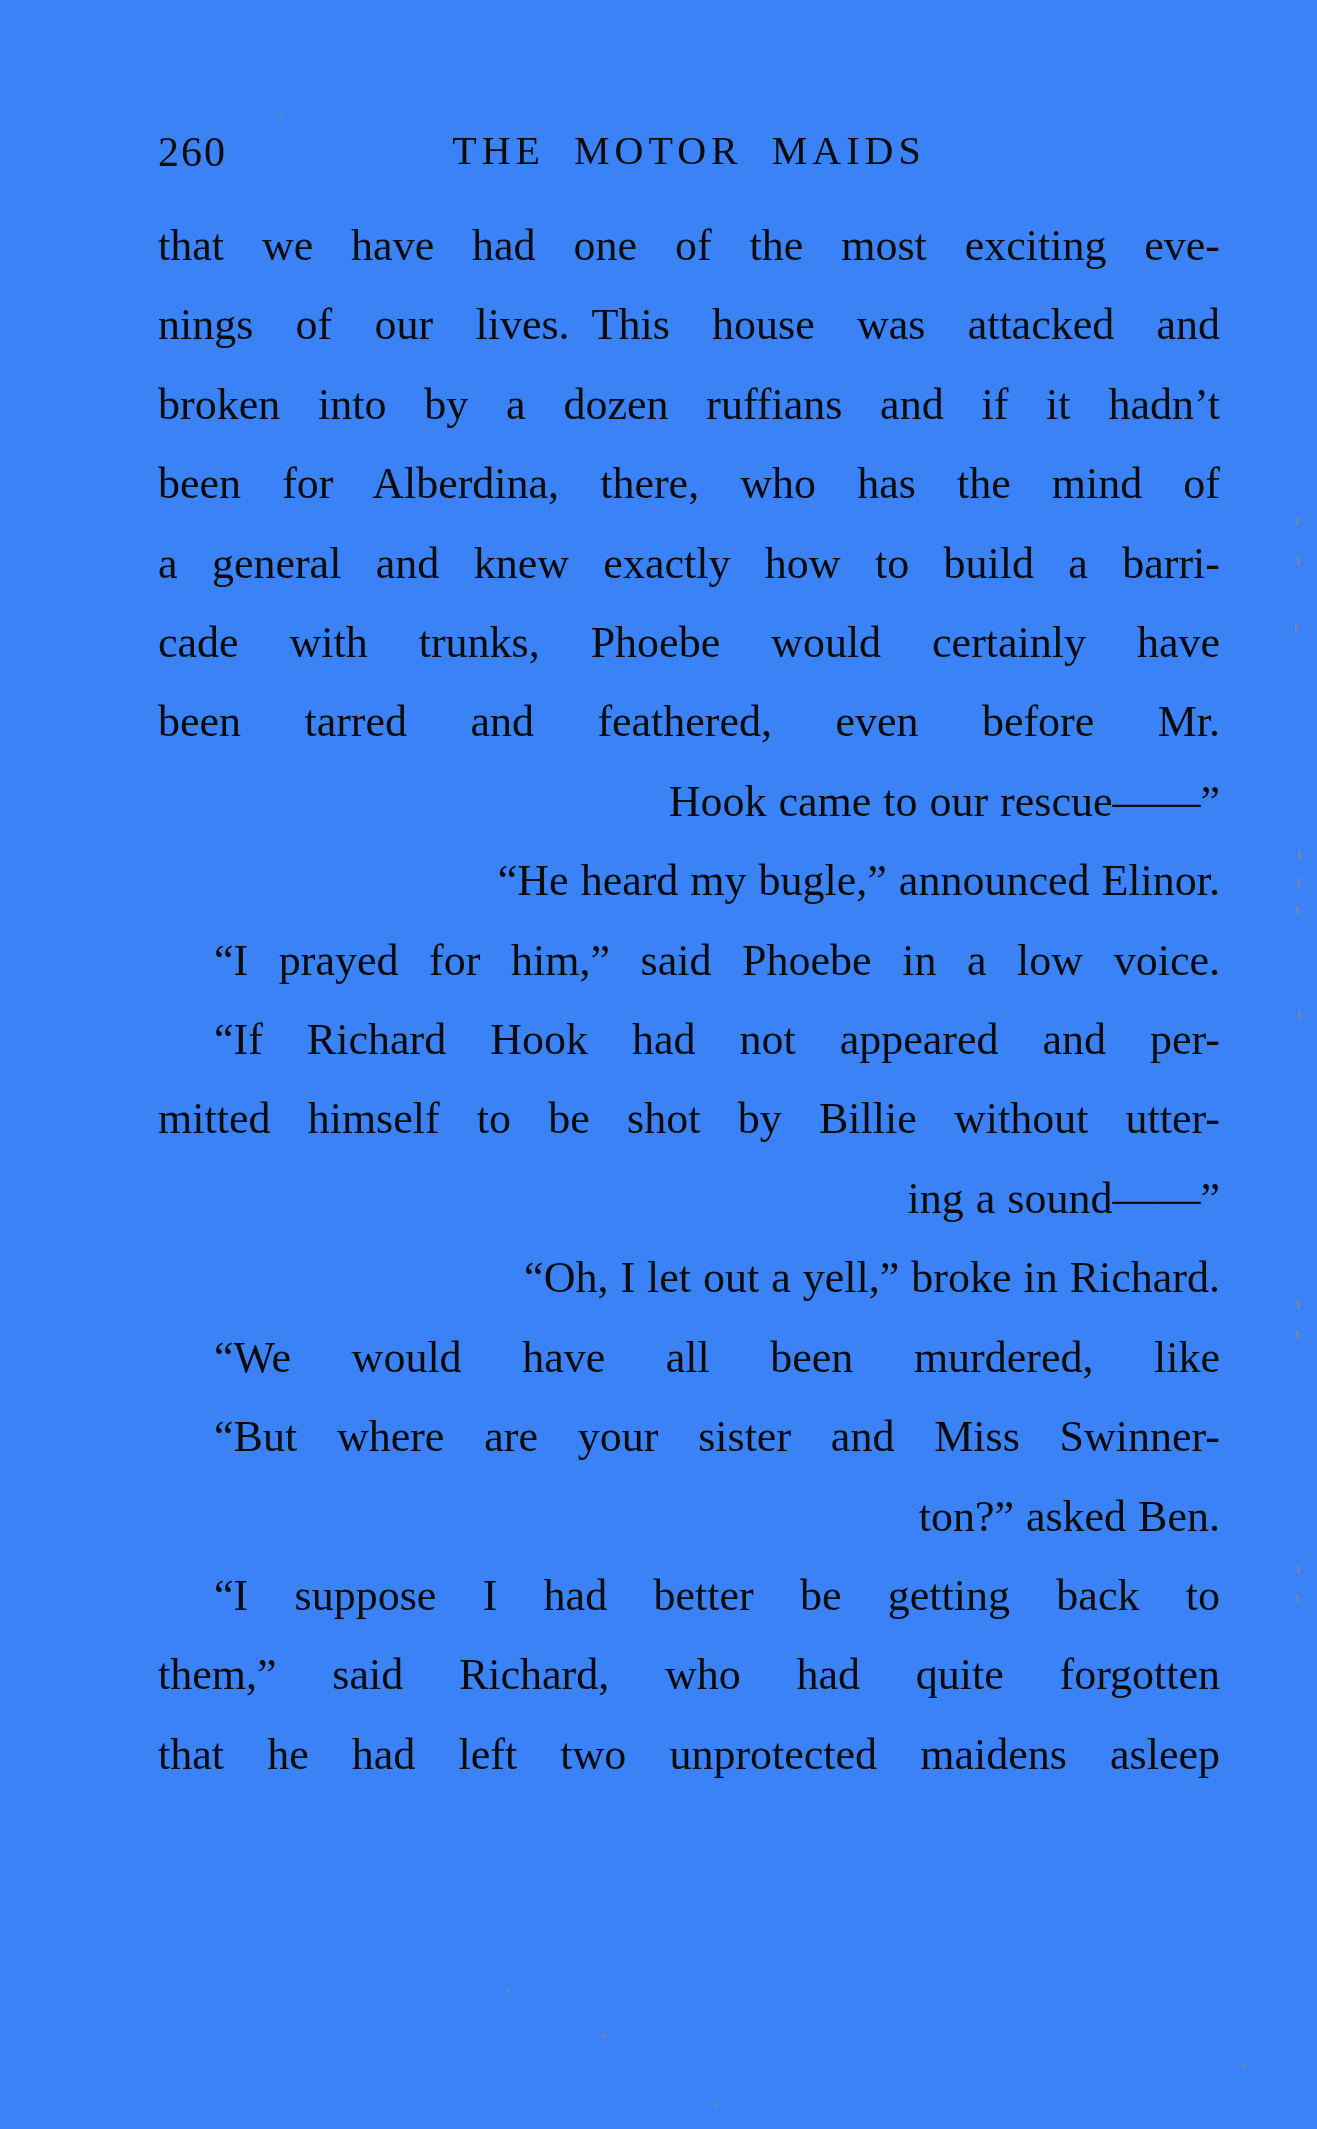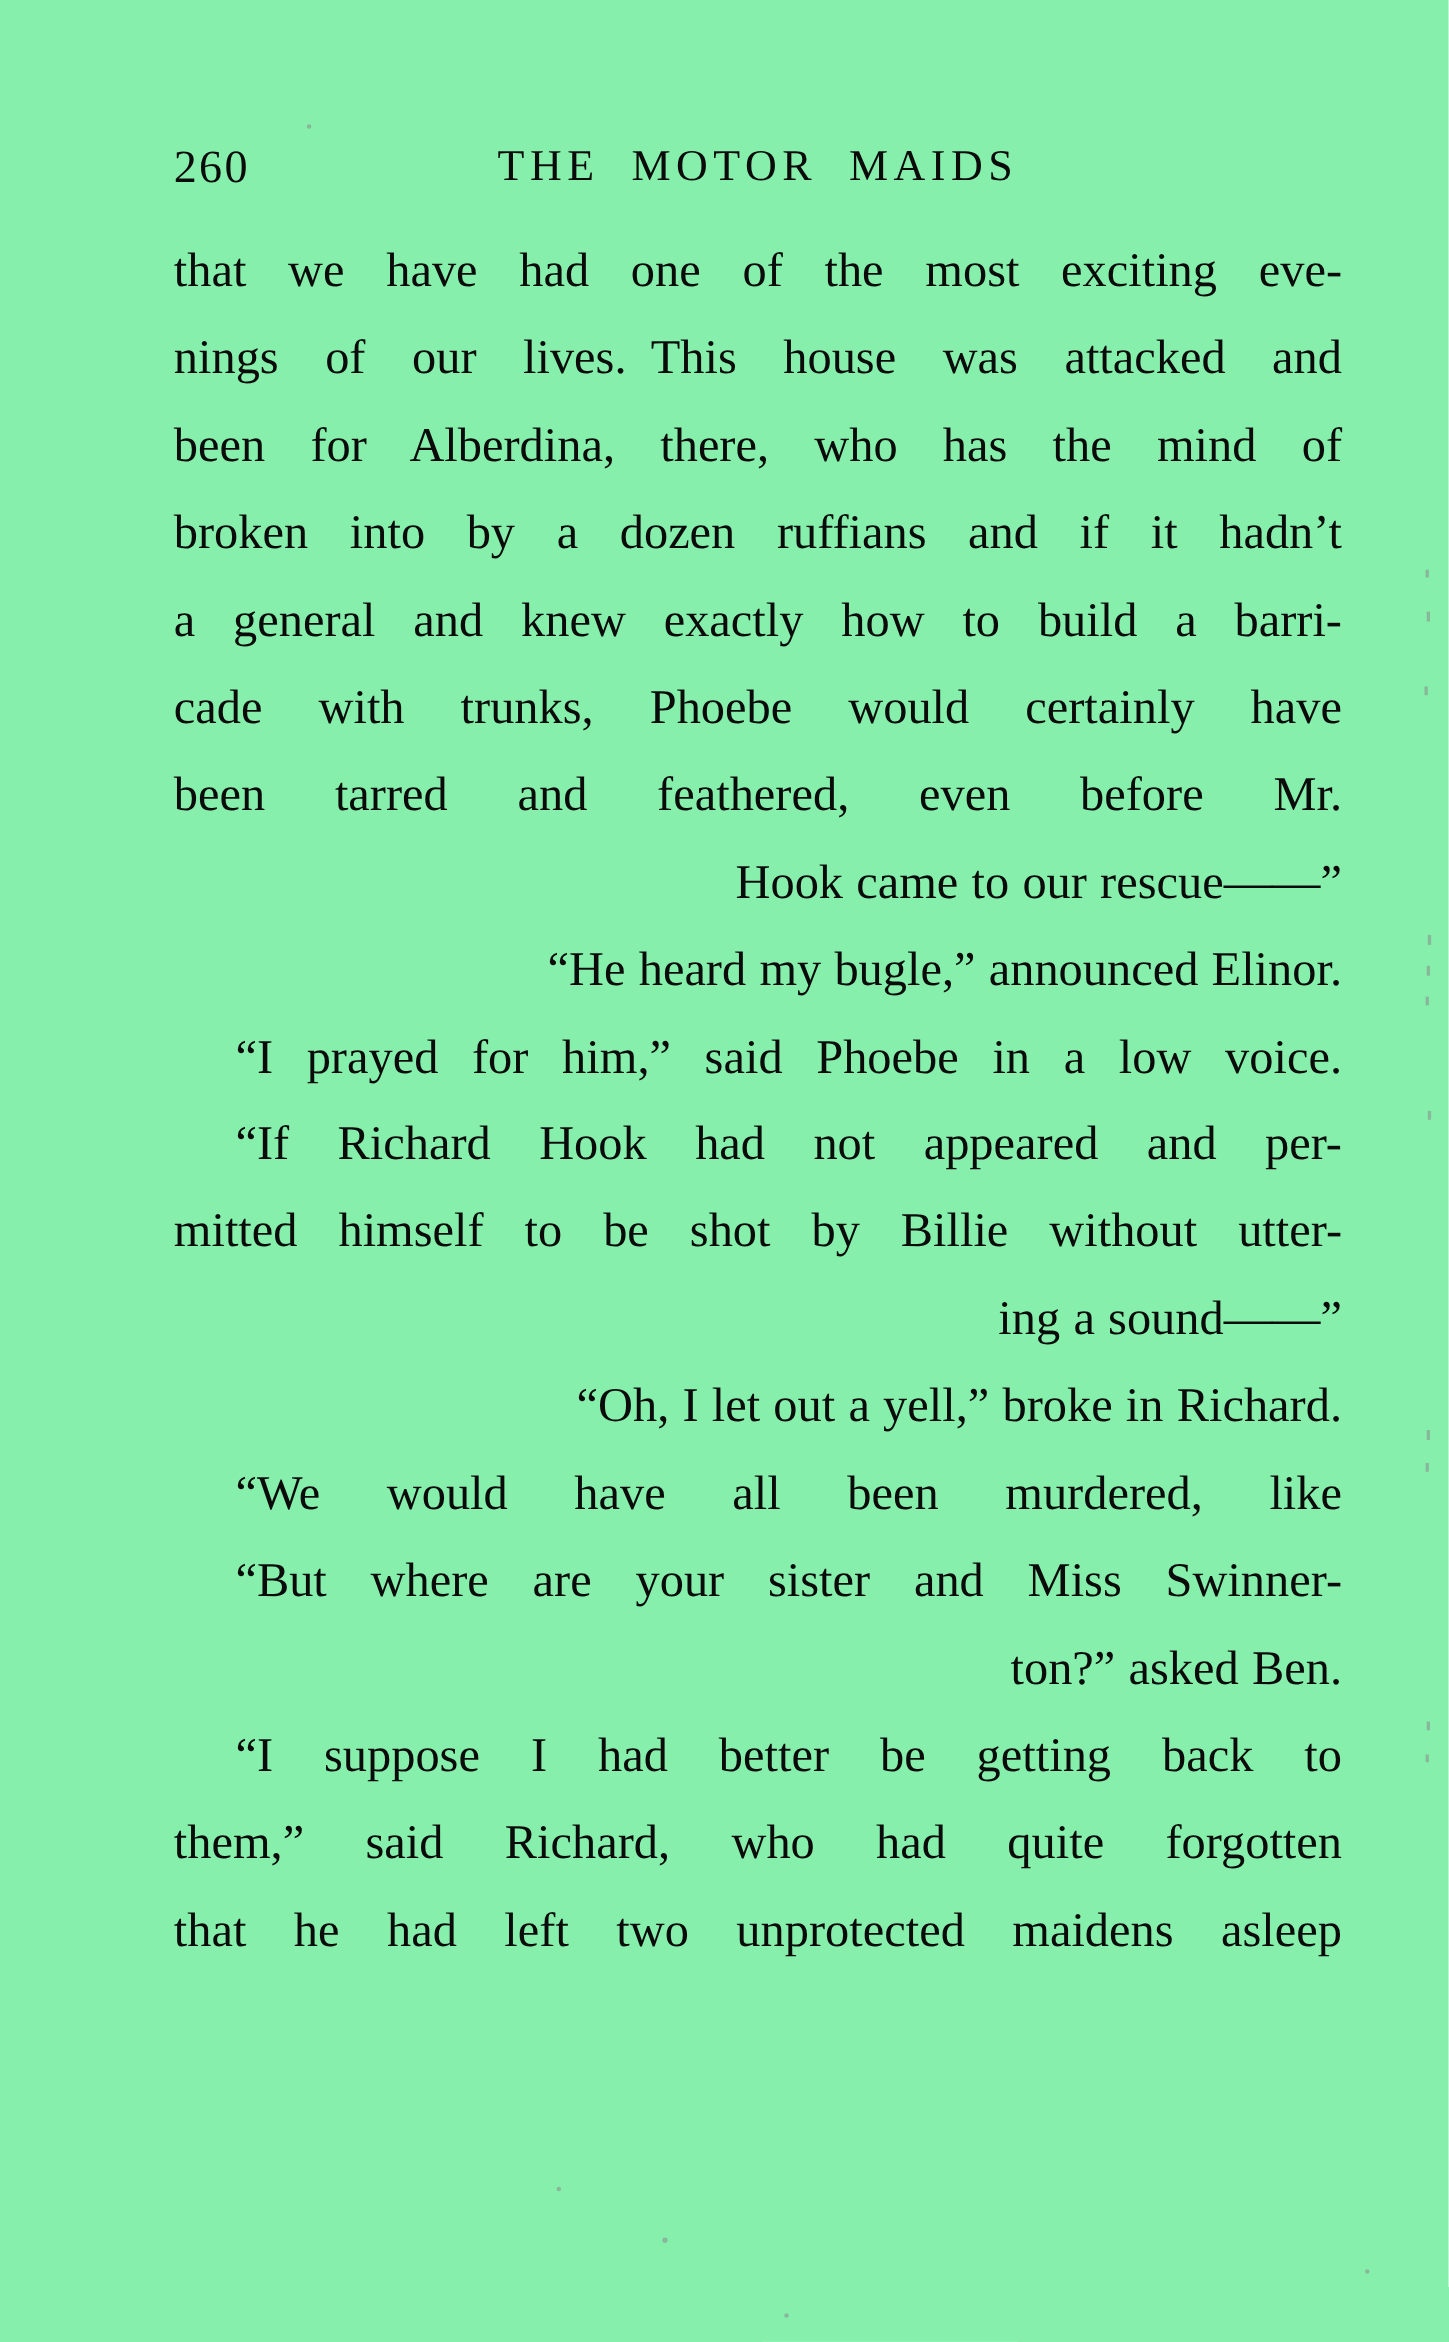--- a/index.html
+++ b/index.html
@@ -4,21 +4,21 @@
 <style>
   html, body {
     margin: 0;
     padding: 0;
     background: #ffffff;
   }
   .page {
     position: relative;
     width: 1317px;
     height: 2129px;
-    background: #86efac;
+    background: #3b82f6;
     overflow: hidden;
     font-family: "Liberation Serif", serif;
     color: #0b0b0b;
   }
   .running-head {
     position: absolute;
     top: 128px;
     left: 158px;
     width: 1062px;
     height: 50px;
@@ -79,22 +79,22 @@
 <div class="page">
 
   <div class="running-head">
     <span class="page-number">260</span>
     <span class="running-title">THE MOTOR MAIDS</span>
   </div>
 
   <div class="body-text">
       <div class="text-line justify">that we have had one of the most exciting eve-</div>
       <div class="text-line justify">nings of our lives. This house was attacked and</div>
+      <div class="text-line justify">broken into by a dozen ruffians and if it hadn’t</div>
       <div class="text-line justify">been for Alberdina, there, who has the mind of</div>
-      <div class="text-line justify">broken into by a dozen ruffians and if it hadn’t</div>
       <div class="text-line justify">a general and knew exactly how to build a barri-</div>
       <div class="text-line justify">cade with trunks, Phoebe would certainly have</div>
       <div class="text-line justify">been tarred and feathered, even before Mr.</div>
       <div class="text-line">Hook came to our rescue——”</div>
       <div class="text-line indent">“He heard my bugle,” announced Elinor.</div>
       <div class="text-line justify indent">“I prayed for him,” said Phoebe in a low voice.</div>
       <div class="text-line justify indent">“If Richard Hook had not appeared and per-</div>
       <div class="text-line justify">mitted himself to be shot by Billie without utter-</div>
       <div class="text-line">ing a sound——”</div>
       <div class="text-line indent">“Oh, I let out a yell,” broke in Richard.</div>

